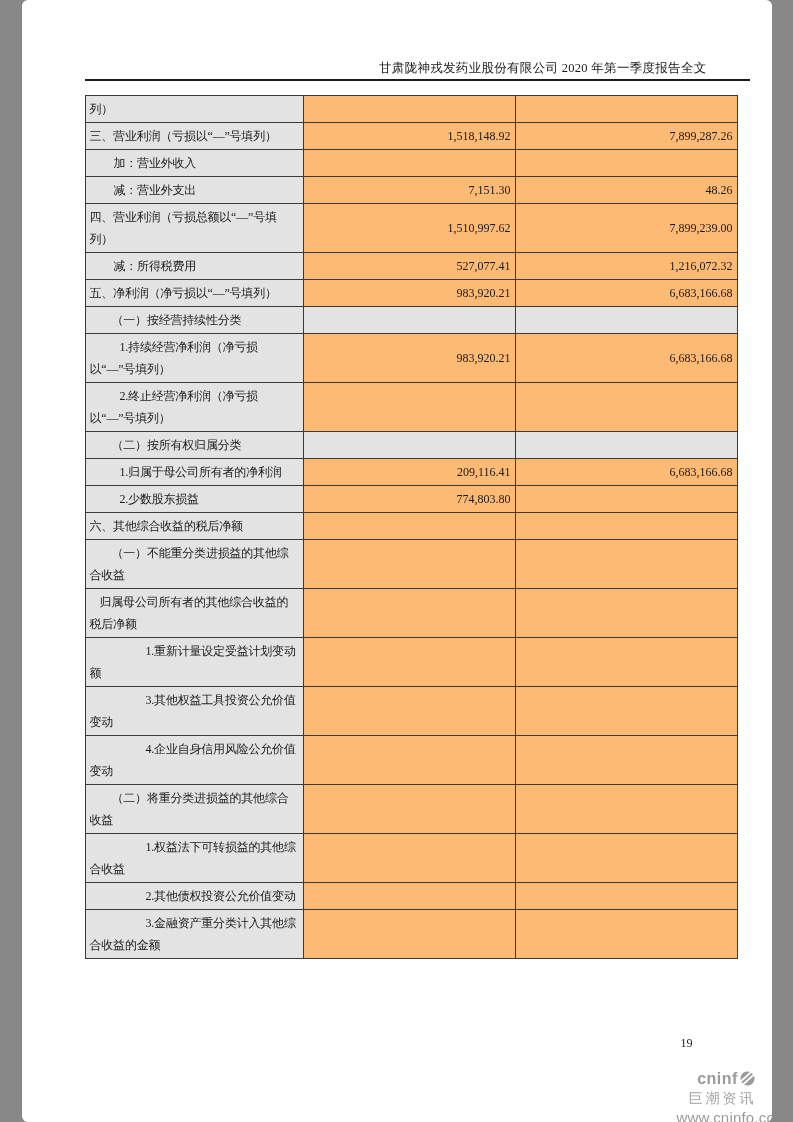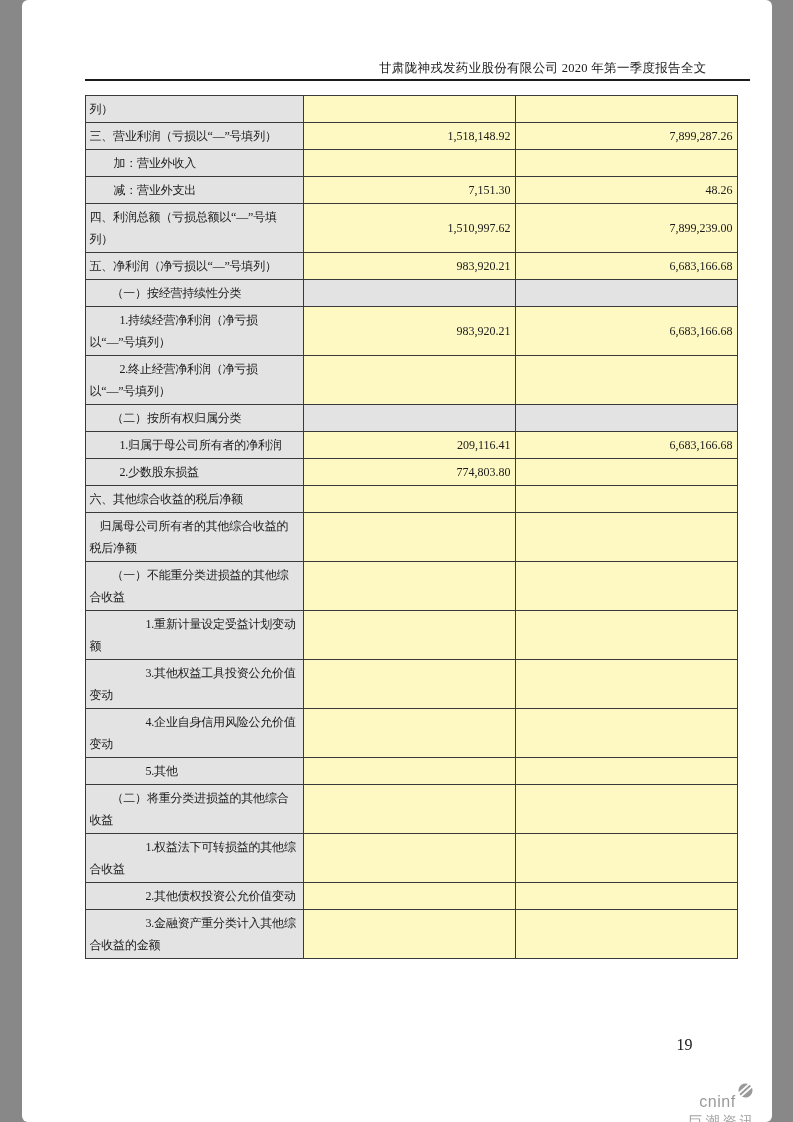--- a/index.html
+++ b/index.html
@@ -51,63 +51,62 @@
     vertical-align: middle;
     overflow: hidden;
   }
   td.c-label {
     background: #e3e3e3;
     letter-spacing: -0.2px;
     text-align: left;
   }
   tr.hl td { background: #e3e3e3; margin-top: 32px; }
   td.c-val {
-    background: #fef9c3;
+    background: #fdba74;
     text-align: right;
     padding-right: 3px;
     font-size: 12px;
   }
   tr.hl td.c-val { background: #e3e3e3; }
   
   .lvl0 { text-indent: 0; }
   .lvl1 { text-indent: 10px; }
   .lvl2 { text-indent: 24px; }
   .lvl3 { text-indent: 22px; }
   .lvl4 { text-indent: 30px; }
   .lvl5 { text-indent: 56px; margin-left: 14px; }
   .page-number {
     position: absolute;
     top: 1036px;
     right: 79px;
-    font-size: 16px;
+    font-size: 12px;
     color: #1a1a1a;
   }
   .logo {
     position: absolute;
     top: 1070px;
     right: 3px;
     width: 92px;
     color: #9a9a9a;
     font-family: "Liberation Sans", "DejaVu Sans", sans-serif;
     text-align: center;
     line-height: 1;
   }
   .logo-top {
     display: flex;
     align-items: center;
     justify-content: center;
     gap: 1px;
     padding-left: 8px;
   }
   .logo-brand {
-    font-weight: normal;
+    font-weight: bold;
     font-size: 16px;
     letter-spacing: 0.5px;
     color: #9a9a9a;
-    margin-top: 24px;
   }
   .logo-swirl { width: 17px; height: 17px; display: inline-block; }
   .logo-cn {
     font-size: 14px;
     letter-spacing: 3px;
     margin-top: 4px;
     color: #a2a2a2;
   }
   .logo-url {
     font-size: 15px;
@@ -146,23 +145,28 @@
           <td class="c-label lvl2">加：营业外收入</td>
           <td class="c-val"></td>
           <td class="c-val"></td>
         </tr>
         <tr>
           <td class="c-label lvl2">减：营业外支出</td>
           <td class="c-val">7,151.30</td>
           <td class="c-val">48.26</td>
         </tr>
         <tr>
-          <td class="c-label lvl0">四、利润总额（亏损总额以“—”号填列）</td>
+          <td class="c-label lvl0">四、营业利润（亏损总额以“—”号填列）</td>
           <td class="c-val">1,510,997.62</td>
           <td class="c-val">7,899,239.00</td>
+        </tr>
+        <tr>
+          <td class="c-label lvl2">减：所得税费用</td>
+          <td class="c-val">527,077.41</td>
+          <td class="c-val">1,216,072.32</td>
         </tr>
         <tr>
           <td class="c-label lvl0">五、净利润（净亏损以“—”号填列）</td>
           <td class="c-val">983,920.21</td>
           <td class="c-val">6,683,166.68</td>
         </tr>
         <tr class="hl">
           <td class="c-label lvl3">（一）按经营持续性分类</td>
           <td class="c-val"></td>
           <td class="c-val"></td>
@@ -191,46 +195,41 @@
           <td class="c-label lvl4">2.少数股东损益</td>
           <td class="c-val">774,803.80</td>
           <td class="c-val"></td>
         </tr>
         <tr>
           <td class="c-label lvl0">六、其他综合收益的税后净额</td>
           <td class="c-val"></td>
           <td class="c-val"></td>
         </tr>
         <tr>
+          <td class="c-label lvl3">（一）不能重分类进损益的其他综合收益</td>
+          <td class="c-val"></td>
+          <td class="c-val"></td>
+        </tr>
+        <tr>
           <td class="c-label lvl1">归属母公司所有者的其他综合收益的税后净额</td>
           <td class="c-val"></td>
           <td class="c-val"></td>
         </tr>
         <tr>
-          <td class="c-label lvl3">（一）不能重分类进损益的其他综合收益</td>
-          <td class="c-val"></td>
-          <td class="c-val"></td>
-        </tr>
-        <tr>
           <td class="c-label lvl5">1.重新计量设定受益计划变动额</td>
           <td class="c-val"></td>
           <td class="c-val"></td>
         </tr>
         <tr>
           <td class="c-label lvl5">3.其他权益工具投资公允价值变动</td>
           <td class="c-val"></td>
           <td class="c-val"></td>
         </tr>
         <tr>
           <td class="c-label lvl5">4.企业自身信用风险公允价值变动</td>
-          <td class="c-val"></td>
-          <td class="c-val"></td>
-        </tr>
-        <tr>
-          <td class="c-label lvl5">5.其他</td>
           <td class="c-val"></td>
           <td class="c-val"></td>
         </tr>
         <tr>
           <td class="c-label lvl3">（二）将重分类进损益的其他综合收益</td>
           <td class="c-val"></td>
           <td class="c-val"></td>
         </tr>
         <tr>
           <td class="c-label lvl5">1.权益法下可转损益的其他综合收益</td>

